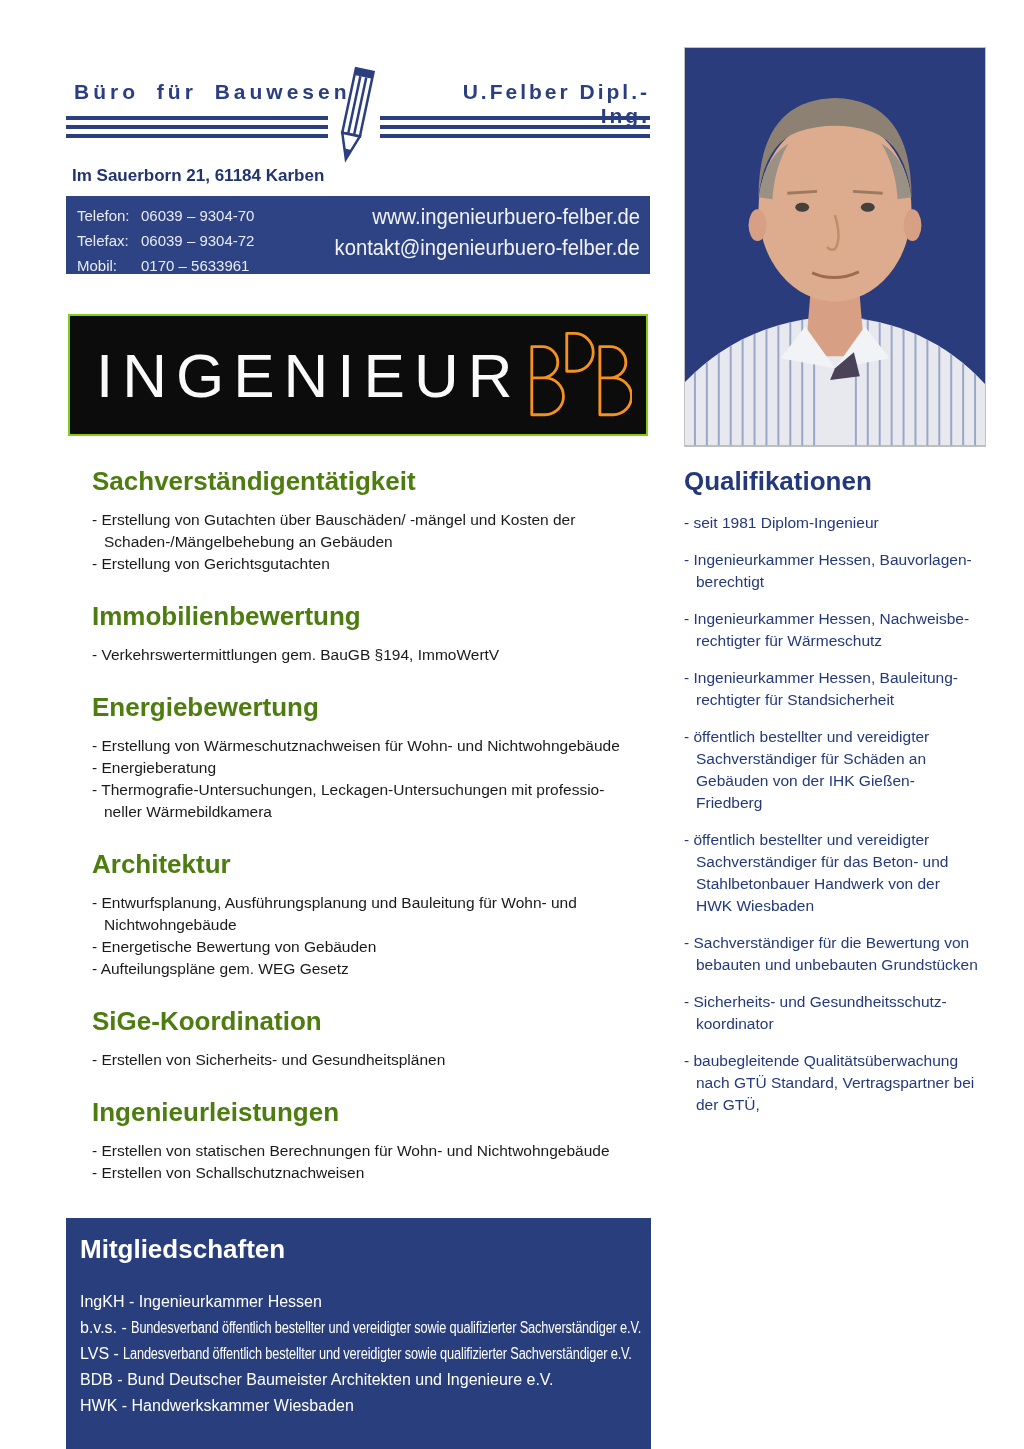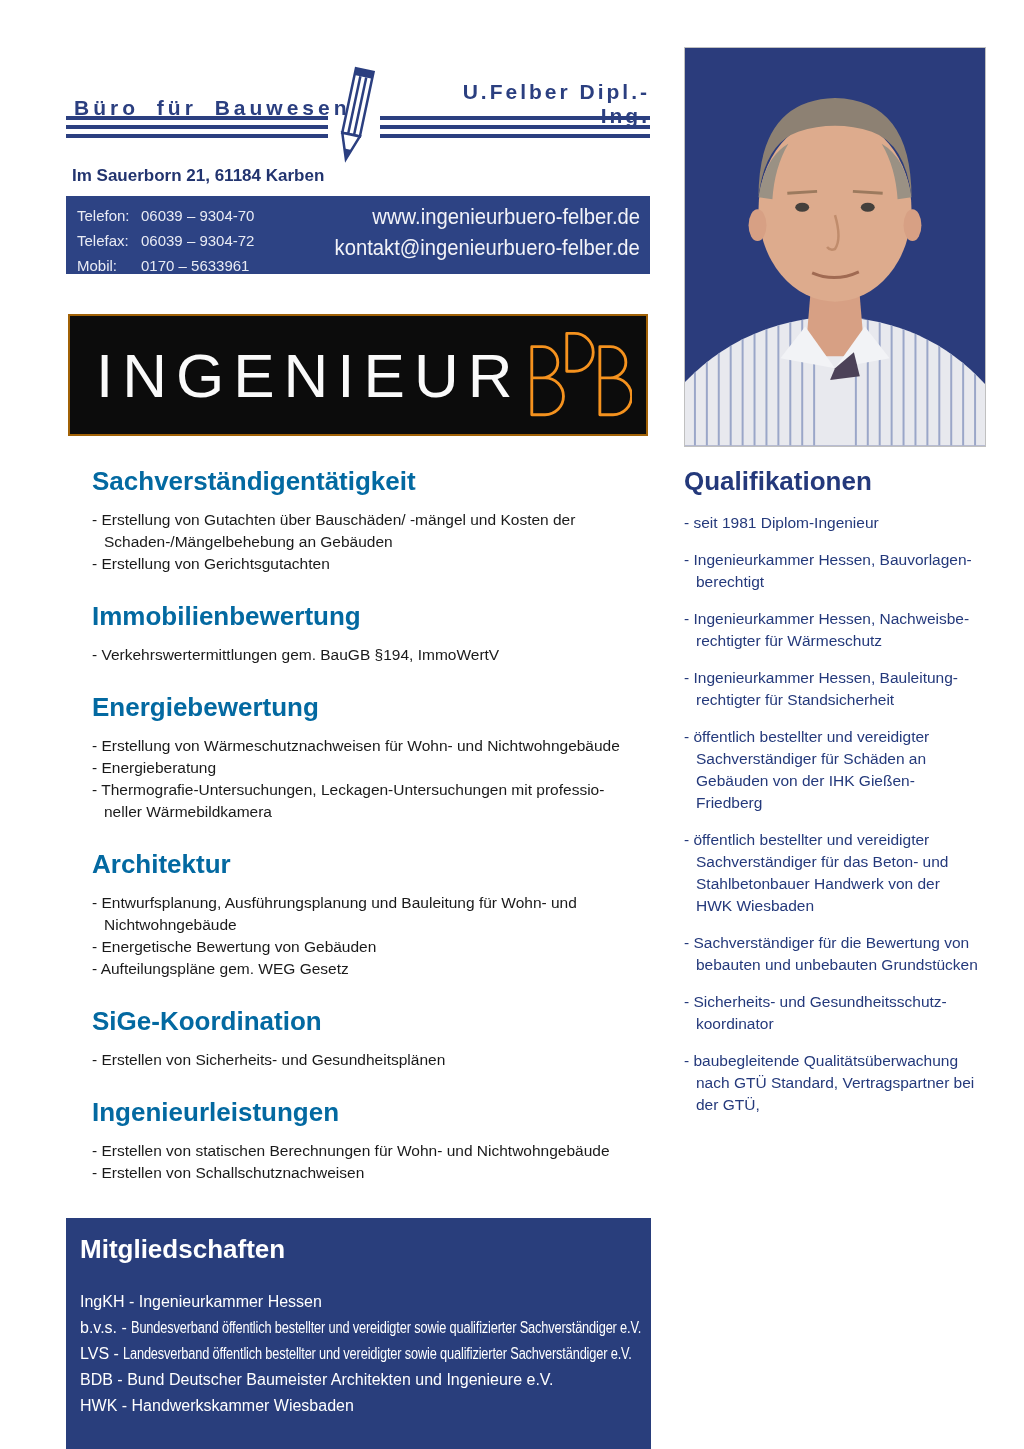--- a/index.html
+++ b/index.html
@@ -3,21 +3,21 @@
 <meta charset="utf-8">
 <style>
   html,body { margin:0; padding:0; background:#ffffff; }
   .page {
     position:relative; width:1024px; height:1449px; background:#fff; overflow:hidden;
     font-family:"Liberation Sans","DejaVu Sans",sans-serif; color:#1a1a1a;
   }
   
   .brand-left {
     position:absolute; left:74px; top:80px; font-size:21px; font-weight:bold;
-    color:#2b3f80; letter-spacing:4px; word-spacing:8px;margin-top:16px;
+    color:#2b3f80; letter-spacing:4px; word-spacing:8px;
   }
   .brand-right {
     position:absolute; left:414px; top:80px; width:236px; text-align:right;
     font-size:21px; font-weight:bold; color:#2b3f80; letter-spacing:3px;
   }
   .rule-group { position:absolute; top:116px; }
   .rule-group .rule { height:4px; background:#2b3f80; margin-bottom:5px; }
   .rules-left  { left:66px;  width:262px; }
   .rules-right { left:380px; width:270px; }
   .pencil-wrap { position:absolute; left:326px; top:66px; width:58px; height:110px; }
@@ -31,36 +31,36 @@
   .contact-rows { position:absolute; left:11px; top:7px; font-size:15px; line-height:25px; }
   .contact-row .c-label { display:inline-block; min-width:64px; }
   .contact-links {
     position:absolute; right:10px; top:5px; text-align:right;
     font-size:22px; line-height:31px; font-weight:500; color:#f2f3f8;
   }
   .contact-links .squeeze { display:inline-block; transform:scaleX(.92); transform-origin:right center; }
   
   .logo-banner {
     position:absolute; left:68px; top:314px; width:580px; height:122px;
-    background:#0c0c0c; border:2px solid #a16207; box-sizing:border-box;
+    background:#0c0c0c; border:2px solid #84cc16; box-sizing:border-box;
     display:flex; align-items:center;
   }
   .logo-text {
     color:#fafafa; font-size:62px; font-weight:400; letter-spacing:9px;
     padding-left:26px; flex:1; white-space:nowrap;
   }
   .bdb-logo { width:104px; height:92px; margin-right:14px; flex:none; }
   
   .portrait {
     position:absolute; left:684px; top:47px; width:302px; height:400px;
     border:1px solid #c0c0c0; box-sizing:border-box; background:#2b3c7c;
   }
   
   .services-col { position:absolute; left:92px; top:466px; width:545px; }
-  .svc-title { font-size:26px; font-weight:bold; color:#0369a1; margin:26px 0 13px 0; line-height:30px; }
+  .svc-title { font-size:26px; font-weight:bold; color:#4d7c0f; margin:26px 0 13px 0; line-height:30px; }
   .svc-title.first { margin-top:0; }
   .svc-item { font-size:15.5px; line-height:22px; padding-left:12px; text-indent:-12px; color:#1a1a1a; }
   .svc-item::before { content:"- "; }
   .qual-col { position:absolute; left:684px; top:466px; width:296px; }
   .qual-title { font-size:26px; font-weight:bold; color:#24397b; margin:0 0 16px 0; line-height:30px; }
   .qual-item {
     font-size:15.5px; line-height:22px; color:#24397b; margin-bottom:15px;
     padding-left:12px; text-indent:-12px;
   }
   .qual-item::before { content:"- "; }

